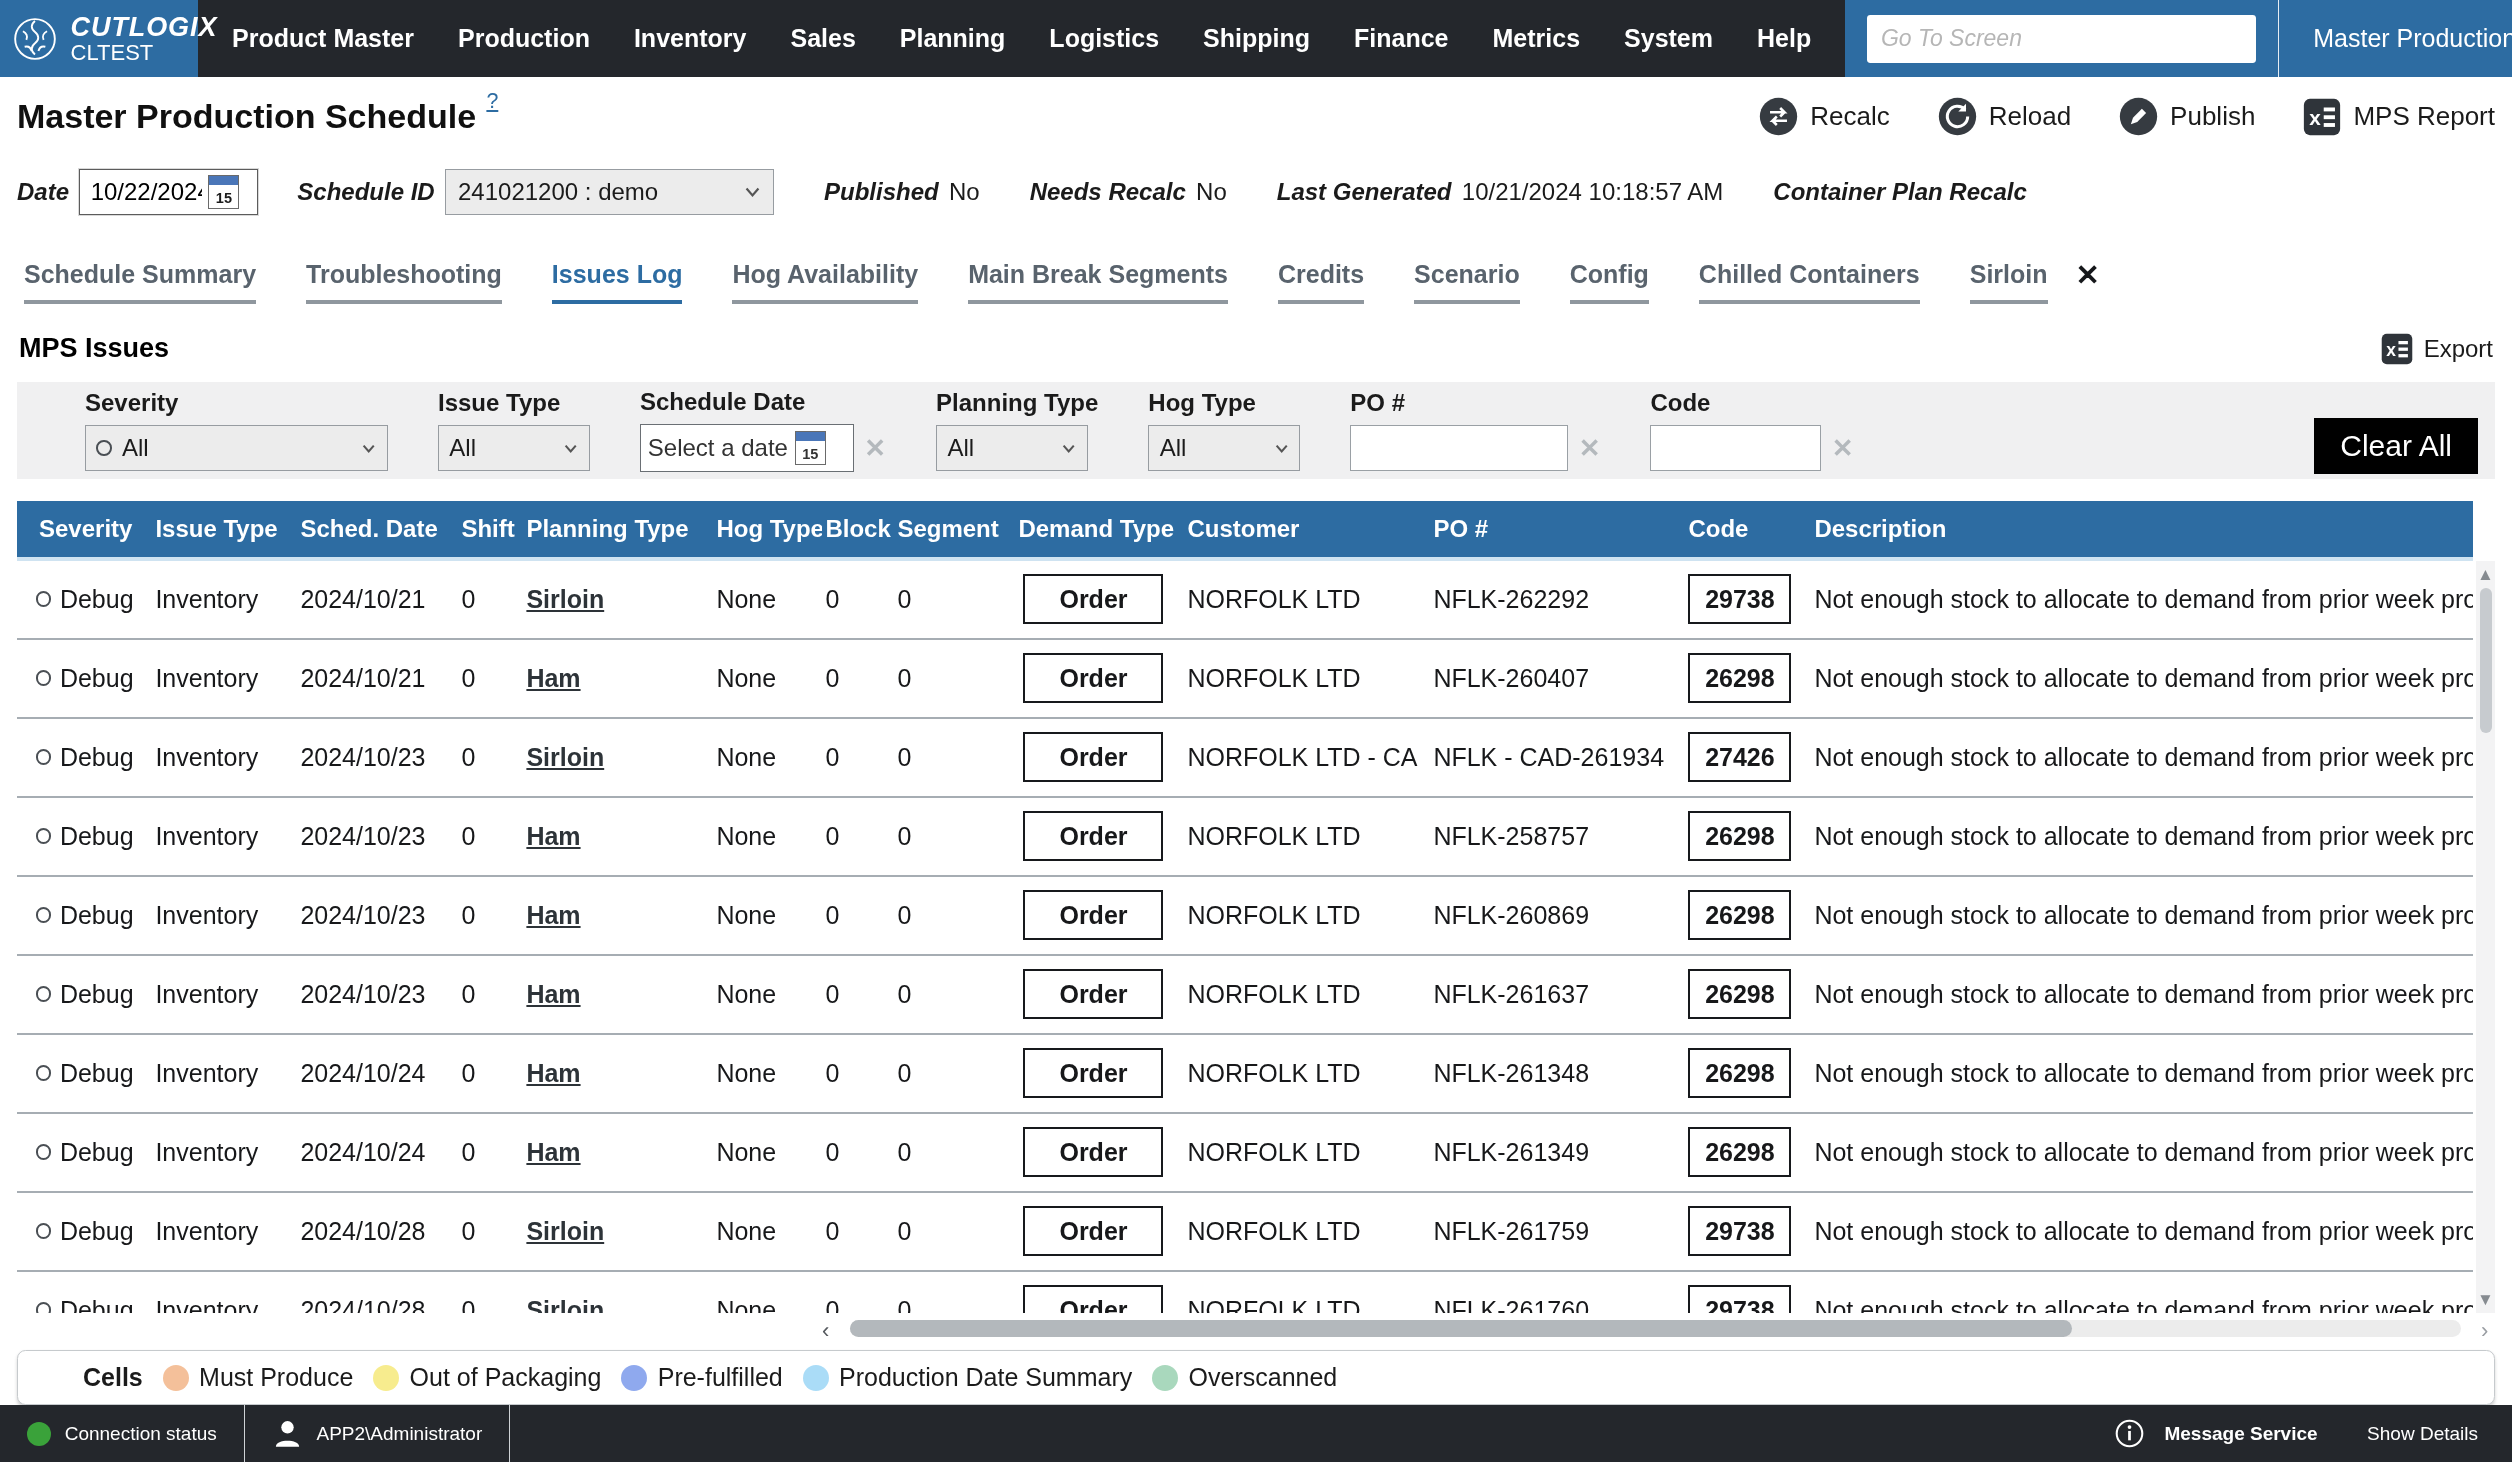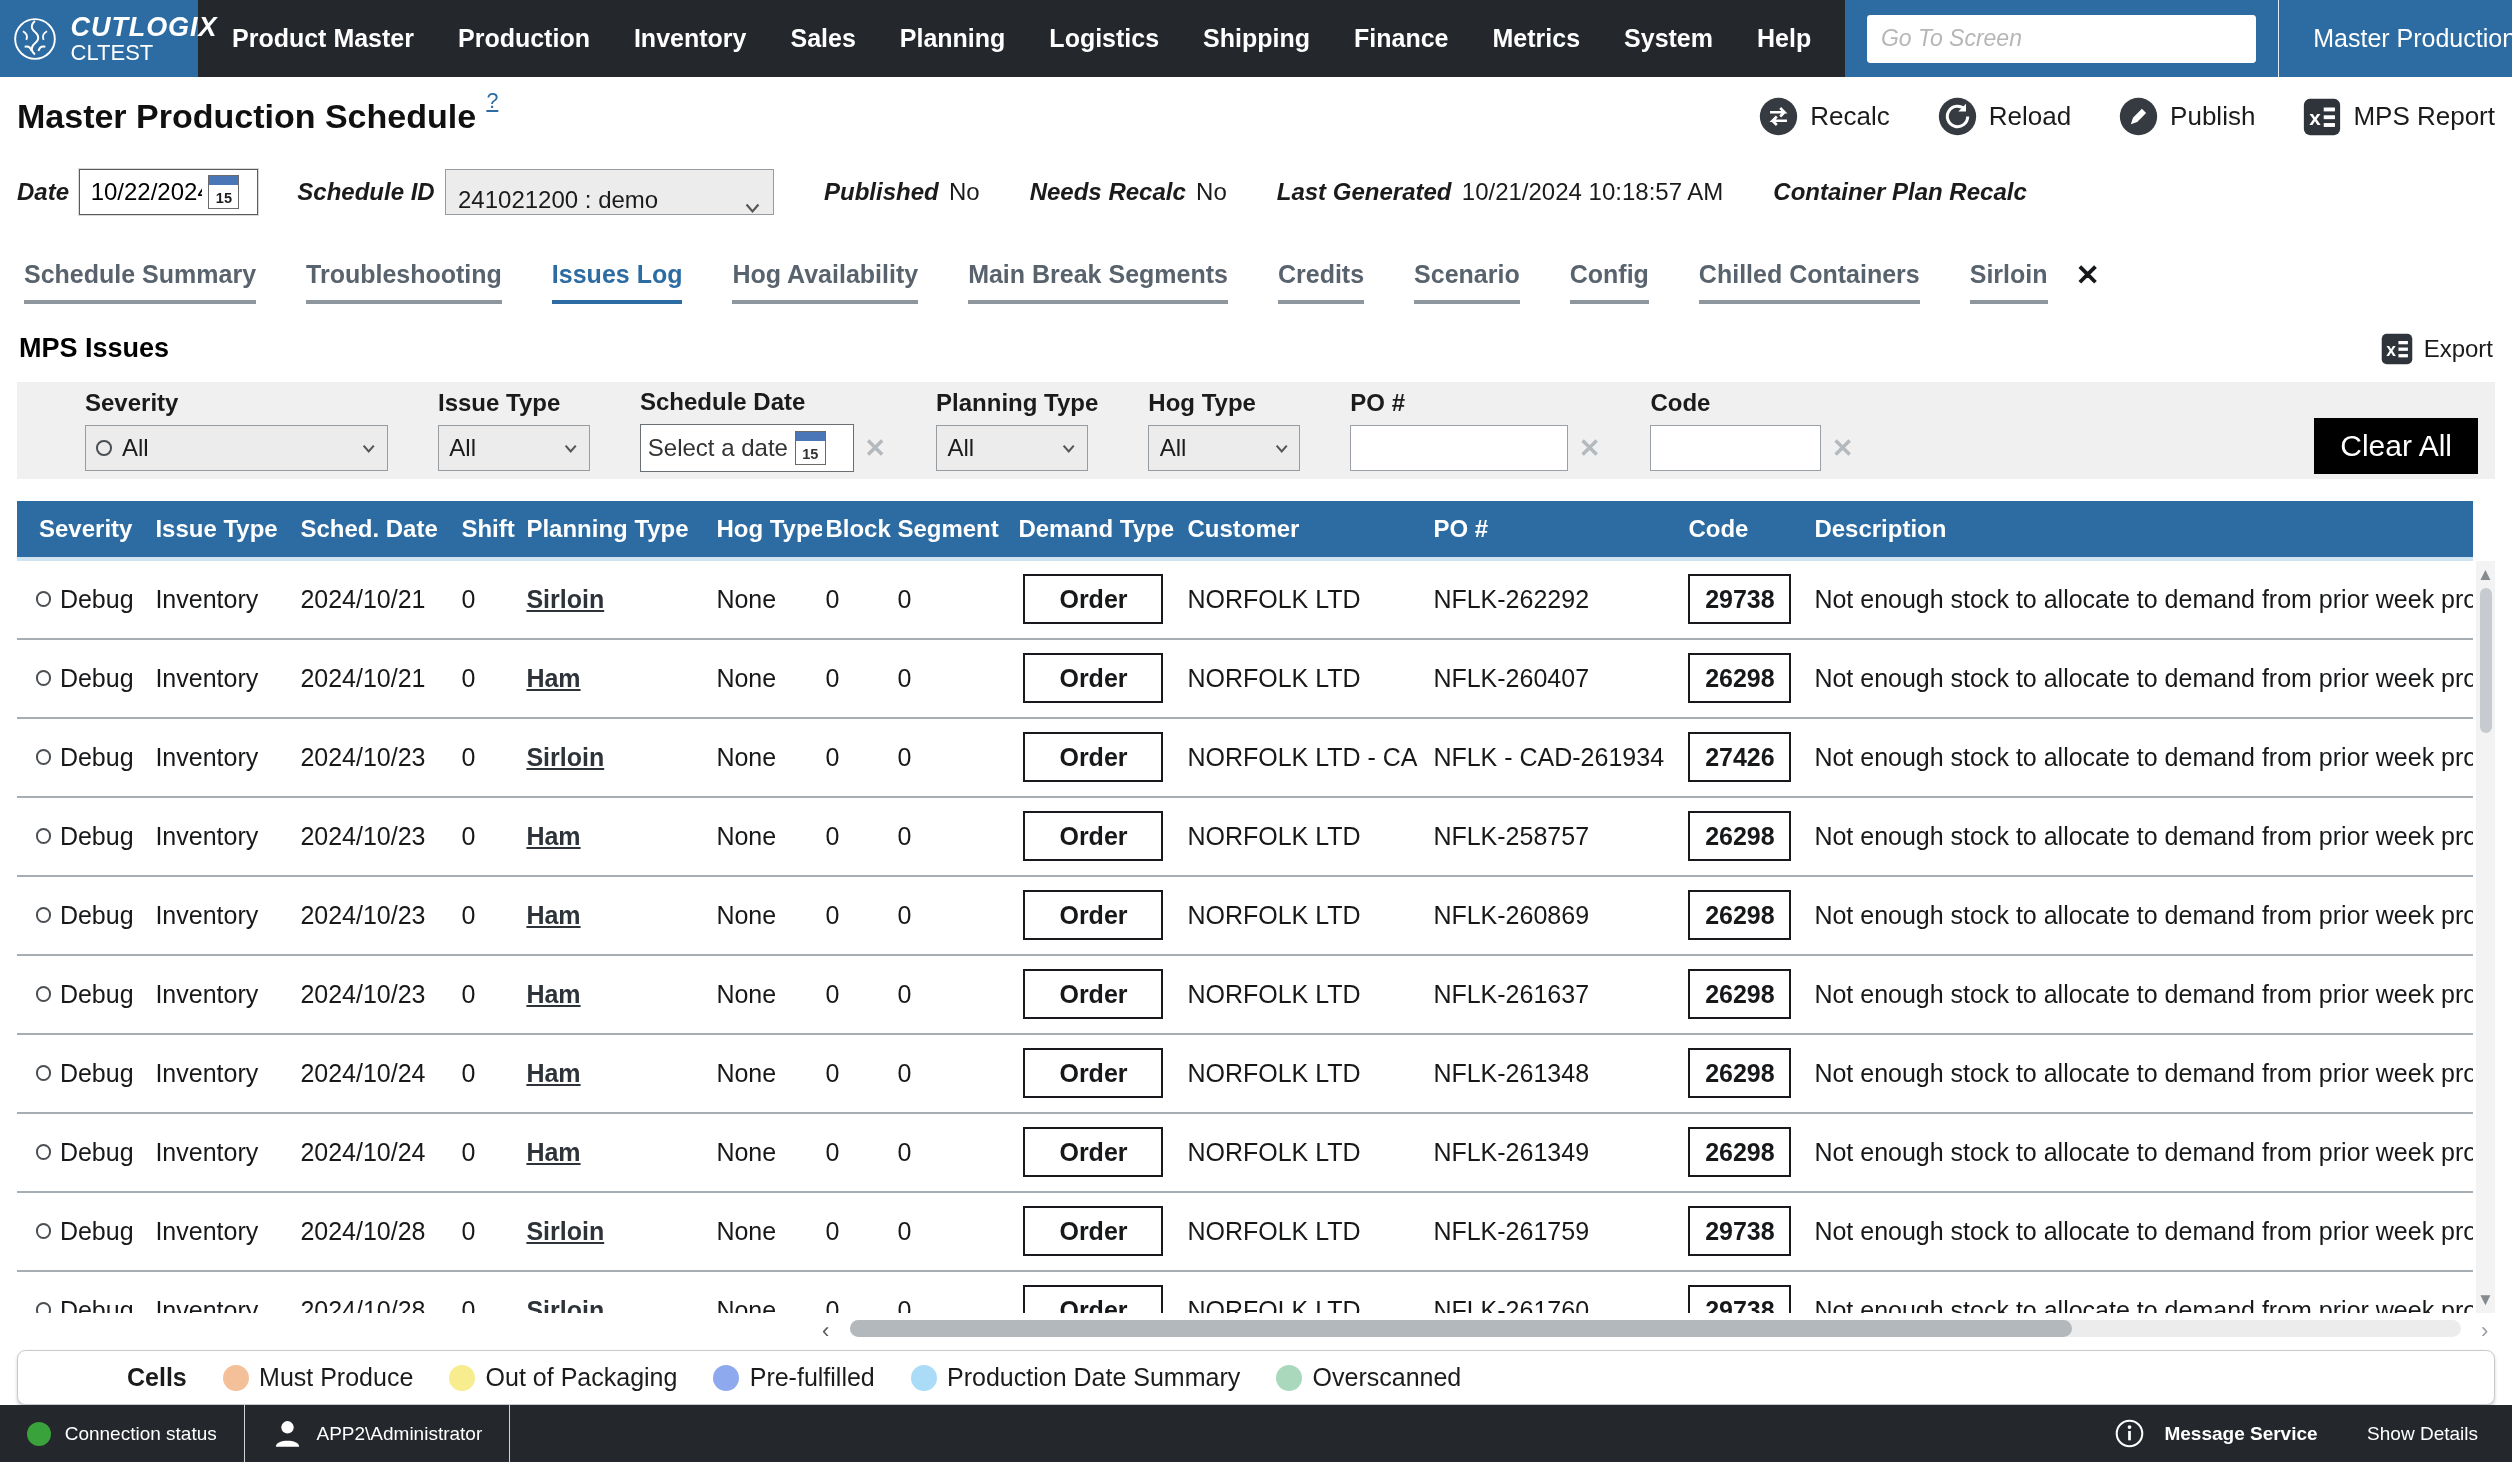--- a/index.html
+++ b/index.html
@@ -30,21 +30,21 @@
 
   
   .paramsbar { height:72px; display:flex; align-items:center; padding:0 17px; font-size:24px; white-space:nowrap; }
   .plabel { font-weight:bold;font-style:italic; }
   .pgroup { display:flex; align-items:center; gap:10.3px; }
   .date-box { width:179px; height:46px; border:1.7px solid #5c5c5c; outline:1.7px solid #d9d9d9; background:#fff; display:flex; align-items:center; padding:0 6.8px 0 10.3px; gap:6.8px; }
   .date-box input { border:none; width:111px; font-size:24px; font-family:inherit; outline:none; }
   .cal { width:31px; height:34px; border:1.7px solid #6a6a6a; background:#fff; position:relative; display:flex; align-items:flex-end; justify-content:center; flex:0 0 auto; }
   .cal::before { content:""; position:absolute; top:0; left:0; right:0; height:8.5px; background:#4a76b8; }
   .cal span { font-size:14.5px; font-weight:bold; line-height:1.4; }
-  .combo { height:46px; background:#ececec; border:1.7px solid #979ca1; display:flex; align-items:flex-end; padding:0 12px; gap:8.5px; cursor:pointer; }
+  .combo { height:46px; background:#ececec; border:1.7px solid #979ca1; display:flex; align-items:center; padding:0 12px; gap:8.5px; cursor:pointer; }
   .combo .chev { margin-left:auto; }
   .sched-combo { width:329px; }
   .chev svg { display:block; }
 
   
   .tabsbar { height:84px; display:flex; align-items:flex-end; gap:50px; padding:0 24px 8.5px; white-space:nowrap; }
   .tab { font-weight:bold; font-size:25px; color:#59636d; padding-bottom:10.3px; border-bottom:4.3px solid #8f979e; cursor:pointer; }
   .tab.active { color:#2d6ca2; border-color:#2d6ca2; }
   .tab-close { font-size:29px; font-weight:bold; color:#15171a; padding-bottom:12px; margin-left:-22px; cursor:pointer; }
 
@@ -85,21 +85,21 @@
   .vs-thumb { width:12px; height:145px; background:#c7cbcf; border-radius:6px; cursor:pointer; }
   .vs-bottom { margin-top:auto; }
 
   .hscroll { position:relative; margin:5.1px 17px 0; height:24px; }
   .hs-left { position:absolute; left:805px; top:0; font-size:22px; color:#55595e; cursor:pointer; }
   .hs-track { position:absolute; left:833px; right:34px; top:2.6px; height:17px; background:#ececec; border-radius:8.5px; }
   .hs-thumb { position:absolute; left:0; width:1222px; height:17px; background:#b3b8bc; border-radius:8.5px; cursor:pointer; }
   .hs-right { position:absolute; right:6.8px; top:0; font-size:22px; color:#9a9ea3; cursor:pointer; }
 
   
-  .legend { margin:8.5px 17px 0; height:55px; border:1.7px solid #c6cacd; border-radius:8.5px; box-shadow:0 2.6px 3.4px rgba(0,0,0,.18); display:flex; align-items:center; gap:36px; padding-left:109px; font-size:25px; background:#fff; }
+  .legend { margin:8.5px 17px 0; height:55px; border:1.7px solid #c6cacd; border-radius:8.5px; box-shadow:0 2.6px 3.4px rgba(0,0,0,.18); display:flex; align-items:center; gap:20px; padding-left:65px; font-size:25px; background:#fff; }
   .legend-title { font-weight:bold; }
   .litem { display:flex; align-items:center; gap:10.3px; }
   .dot { width:26px; height:26px; border-radius:50%; flex:0 0 auto; }
 
   
   .statusbar { position:absolute; left:0; right:0; bottom:0; height:57px; background:#24272c; color:#fff; display:flex; align-items:stretch; font-size:19px; }
   .sseg { display:flex; align-items:center; gap:13.7px; padding:0 27px; border-right:1.7px solid #cfd3d6; white-space:nowrap; }
   .greendot { width:24px; height:24px; border-radius:50%; background:#3aa23a; }
   .sright { margin-left:auto; display:flex; align-items:center; gap:20.5px; padding-right:34px; white-space:nowrap; }
   .bold { font-weight:bold; }

